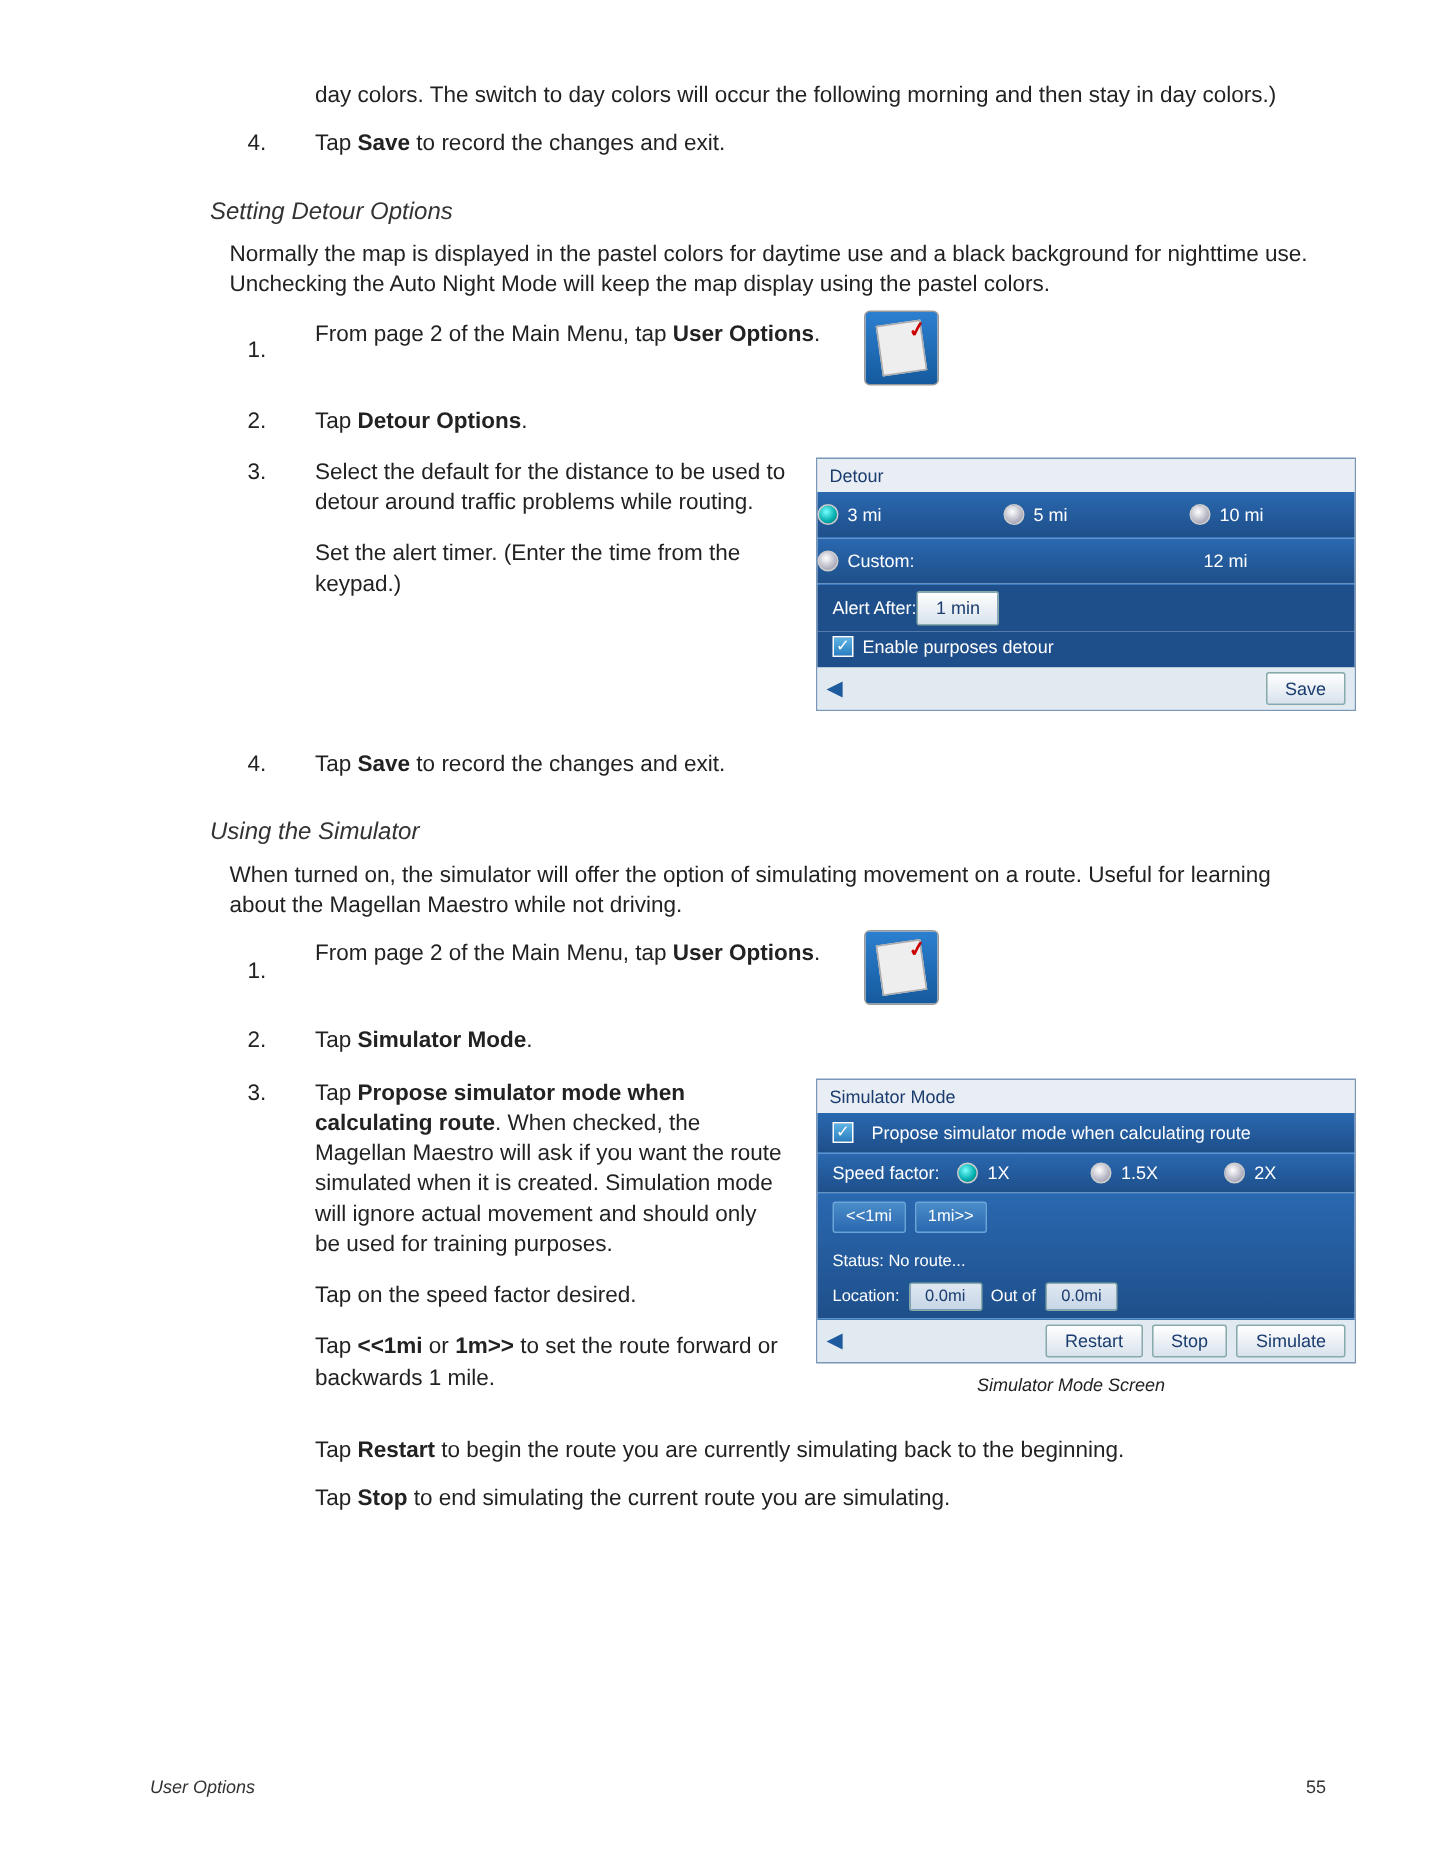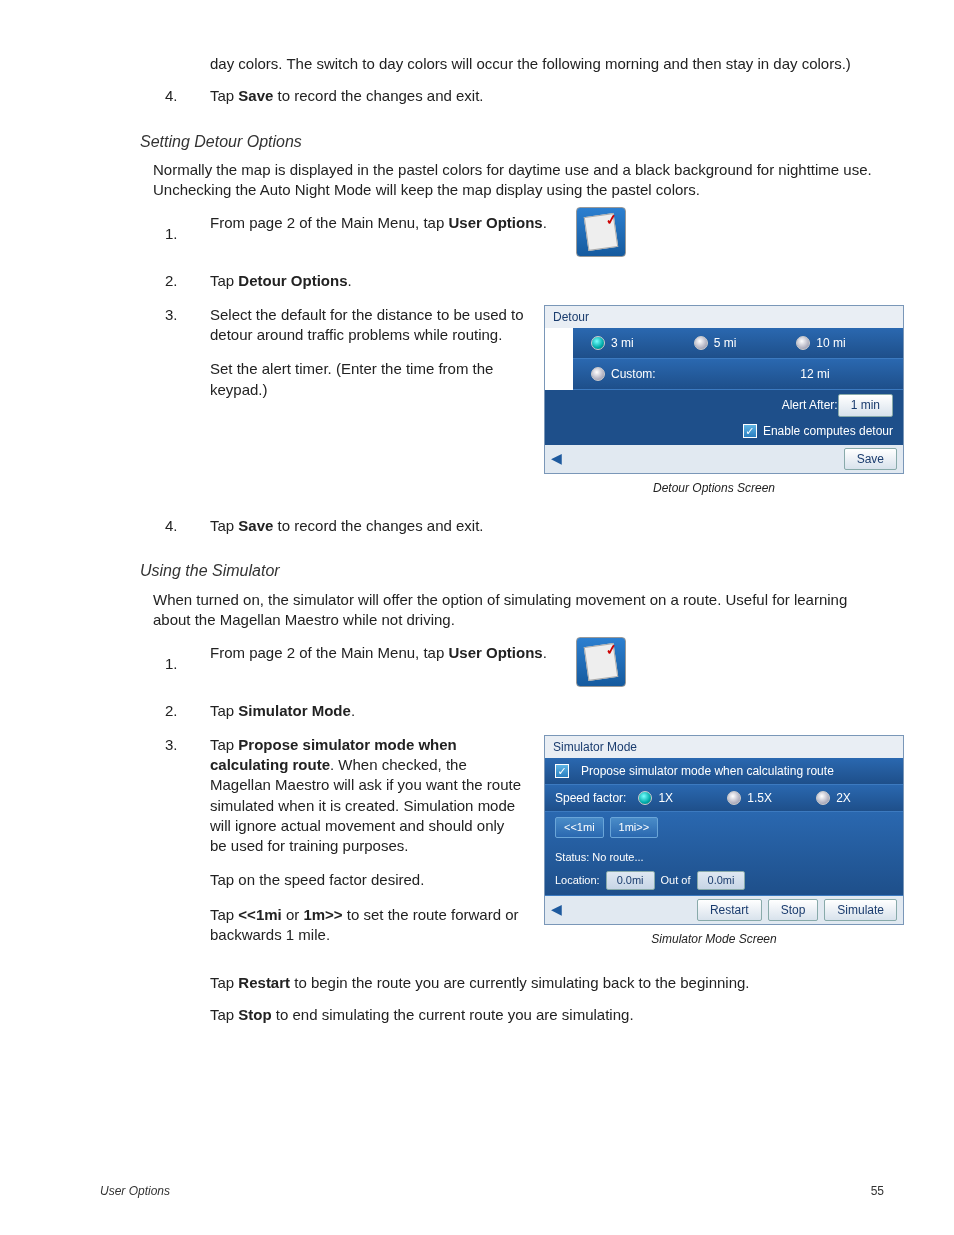--- a/index.html
+++ b/index.html
@@ -72,42 +72,41 @@
     background: #e9eef4;
     color: #1a3c6e;
     padding: 3px 8px;
     font-size: 12px;
   }
   .ss-row {
     background: linear-gradient(#2a68b0, #1e4f8a);
     border-bottom: 1px solid #3c7ac0;
     display: flex;
     align-items: center;
-    padding: 7px 18px;
+    padding: 7px 0;
     gap: 14px;
-    margin-left: 28px;
   }
   .radio {
     width: 14px; height: 14px;
     border-radius: 50%;
     border: 1px solid #ccc;
     background: radial-gradient(circle at 40% 35%, #fff 0%, #aab 70%);
     flex: 0 0 14px;
   }
   .radio.sel {
     background: radial-gradient(circle at 40% 35%, #7ff 0%, #0aa 60%, #066 100%);
   }
   .opt { display: flex; align-items: center; gap: 6px; flex: 1; }
   .ss-row .cell { flex: 1; text-align: center; }
   .ss-label-row {
     background: #1e4f8a;
     display: flex;
     align-items: center;
     padding: 4px 10px;
-    justify-content: flex-end;
+    justify-content: flex-start;
   }
   .white-btn {
     background: linear-gradient(#fff, #d8e2ec);
     color: #1a3c6e;
     padding: 2px 12px;
     border: 1px solid #8aa;
     border-radius: 2px;
     font-size: 12px;
   }
   .chk {
@@ -229,29 +228,28 @@
         </div>
       <div class="cell">12 mi</div>
     </div>
     <div class="ss-label-row">
       <span>Alert After:</span>
       <span class="white-btn">1 min</span>
     </div>
     <div class="ss-label-row" style="padding-top:2px;padding-bottom:6px;">
       <span style="display:flex;align-items:center;gap:6px;">
         <span class="chk">✓</span>
-        <span>Enable computes detour</span>
+        <span>Enable purposes detour</span>
       </span>
     </div>
     <div class="ss-bottom">
       <span class="back-arrow">◀</span>
       <span class="white-btn">Save</span>
     </div>
   </div>
-  <div class="caption">Detour Options Screen</div>
 </div>
 
 <div class="ol-item">
   <div class="num">3.</div>
   <div class="txt left-col">
     <p>Select the default for the distance to be used to detour around traffic problems while routing.</p>
     <p>Set the alert timer.  (Enter the time from the keypad.)</p>
   </div>
 </div>
 

